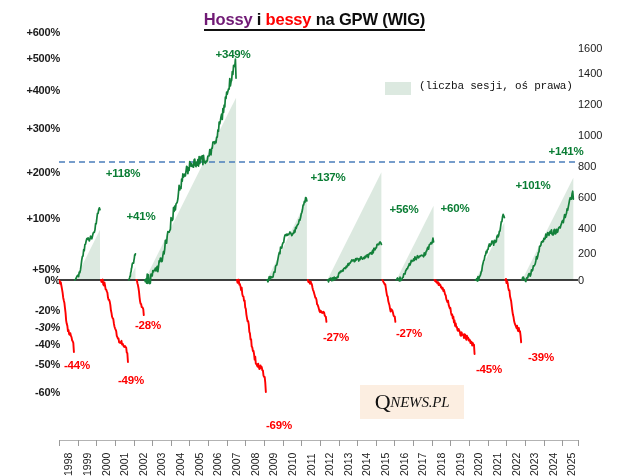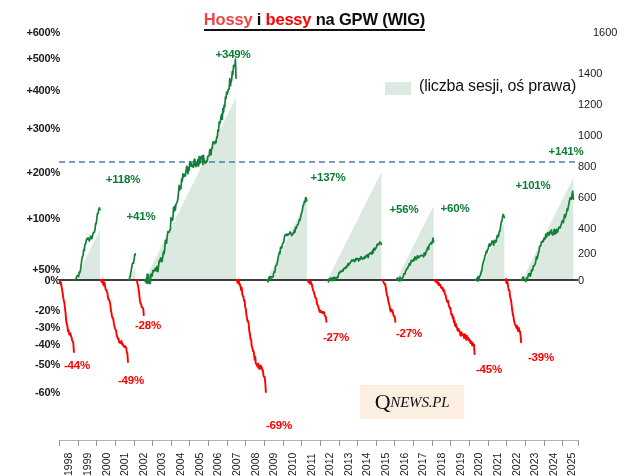--- a/index.html
+++ b/index.html
@@ -27,21 +27,21 @@
     font-size: 16.5px;
     font-weight: bold;
     letter-spacing: -0.2px;
     color: #0d0d0d;
     white-space: nowrap;
   }
   .chart-title .tu {
     border-bottom: 2px solid #111;
     padding-bottom: 1px;
   }
-  .t-green { color: #ef4444; }
+  .t-green { color: #701a75; }
   .t-red   { color: #fe0000; }
   .t-black { color: #0d0d0d; }
 
   
   .ytick-left {
     position: absolute;
     right: 0;
     transform: translateY(-50%);
     font-size: 11px;
     font-weight: bold;
@@ -145,25 +145,26 @@
   }
   #legend .l1 {
     font-size: 11.5px;
     font-weight: bold;
     color: #111;
     line-height: 15px;
     letter-spacing: -0.2px;
     white-space: nowrap;
   }
   #legend .l2 {
-    font-size: 16px;
+    font-size: 11px;
     color: #111;
     line-height: 14px;
     letter-spacing: -0.2px;
     white-space: nowrap;
+    font-family: Liberation Mono, monospace;
   }
 
   
   #logo {
     position: absolute;
     left: 360px;
     top: 385px;
     width: 104px;
     height: 34px;
     background: #fceee1;
@@ -201,28 +202,28 @@
   <div id="yaxis-left">
       <div class="ytick-left" style="top: 32px;">+600%</div>
       <div class="ytick-left" style="top: 58px;">+500%</div>
       <div class="ytick-left" style="top: 90px;">+400%</div>
       <div class="ytick-left" style="top: 128px;">+300%</div>
       <div class="ytick-left" style="top: 172px;">+200%</div>
       <div class="ytick-left" style="top: 218px;">+100%</div>
       <div class="ytick-left" style="top: 248px; margin-top: 21px;">+50%</div>
       <div class="ytick-left" style="top: 280px;">0%</div>
       <div class="ytick-left" style="top: 310px;">-20%</div>
-      <div class="ytick-left" style="top: 327px;">-30%</div>
+      <div class="ytick-left" style="top: 327px; font-style: italic;">-30%</div>
       <div class="ytick-left" style="top: 344px;">-40%</div>
       <div class="ytick-left" style="top: 364px;">-50%</div>
       <div class="ytick-left" style="top: 392px;">-60%</div>
     </div>
 
   <div id="yaxis-right">
-      <div class="ytick-right" style="top: 32px; margin-left: 15px;">1600</div>
+      <div class="ytick-right" style="top: 48px;">1600</div>
       <div class="ytick-right" style="top: 73px;">1400</div>
       <div class="ytick-right" style="top: 104px;">1200</div>
       <div class="ytick-right" style="top: 135px;">1000</div>
       <div class="ytick-right" style="top: 166px;">800</div>
       <div class="ytick-right" style="top: 197px;">600</div>
       <div class="ytick-right" style="top: 228px;">400</div>
       <div class="ytick-right" style="top: 253px;">200</div>
       <div class="ytick-right" style="top: 280px;">0</div>
     </div>
 
@@ -261,21 +262,21 @@
           <path d="M 177.97 258.00 L 178.56 260.78 L 179.15 257.76 L 179.74 257.82 L 180.33 262.54 L 180.92 262.12 L 181.51 264.63 L 182.10 268.18 L 182.69 265.65 L 183.27 271.99 L 183.86 274.16 L 184.45 274.47 L 185.04 278.80 L 185.63 278.45 L 186.22 285.36 L 186.81 286.80 L 187.40 292.55 L 187.99 296.14 L 188.58 299.32 L 189.17 299.05 L 189.76 302.57 L 190.35 309.88 L 190.94 311.45 L 191.53 317.42 L 192.12 317.16 L 192.71 324.57 L 193.30 325.40 L 193.89 329.02 L 194.48 328.78 L 195.06 332.27 L 195.65 337.61 L 196.24 334.63 L 196.83 341.75 L 197.42 341.88 L 198.01 343.49 L 198.60 344.70 L 199.19 341.65 L 199.78 344.55 L 200.37 347.01 L 200.96 346.61 L 201.55 343.50 L 202.14 345.89 L 202.73 345.05 L 203.32 348.25 L 203.91 348.32 L 204.50 353.56 L 205.09 354.94 L 205.68 354.85 L 206.27 360.66 L 206.85 370.00" fill="none" stroke="#fe0000" stroke-width="1.9" stroke-linejoin="round" stroke-linecap="round"></path>
           <path d="M 248.78 258.00 L 249.37 260.06 L 249.95 259.50 L 250.53 260.86 L 251.11 261.84 L 251.70 259.50 L 252.28 261.11 L 252.86 262.35 L 253.44 265.51 L 254.03 268.07 L 254.61 269.22 L 255.19 271.39 L 255.77 273.48 L 256.36 275.89 L 256.94 276.02 L 257.52 278.11 L 258.10 282.32 L 258.68 282.89 L 259.27 284.56 L 259.85 286.64 L 260.43 289.10 L 261.01 290.16 L 261.60 288.54 L 262.18 290.26 L 262.76 289.80 L 263.34 290.95 L 263.93 290.65 L 264.51 289.85 L 265.09 290.38 L 265.67 293.30 L 266.26 294.33 L 266.84 294.70 L 267.42 299.90" fill="none" stroke="#fe0000" stroke-width="1.9" stroke-linejoin="round" stroke-linecap="round"></path>
           <path d="M 323.33 258.00 L 323.92 258.72 L 324.51 260.18 L 325.11 261.02 L 325.70 262.44 L 326.29 262.25 L 326.88 266.45 L 327.48 270.34 L 328.07 273.79 L 328.66 274.47 L 329.26 279.05 L 329.85 281.20 L 330.44 283.21 L 331.04 286.85 L 331.63 289.57 L 332.22 287.17 L 332.81 287.82 L 333.41 288.65 L 334.00 290.81 L 334.59 293.63 L 335.19 294.38 L 335.78 294.64 L 336.37 299.90" fill="none" stroke="#fe0000" stroke-width="1.9" stroke-linejoin="round" stroke-linecap="round"></path>
           <path d="M 375.51 258.00 L 376.10 258.97 L 376.68 258.26 L 377.27 260.19 L 377.86 259.74 L 378.45 261.34 L 379.04 260.13 L 379.63 263.15 L 380.22 261.41 L 380.81 263.07 L 381.40 262.87 L 381.99 265.48 L 382.58 265.04 L 383.17 266.83 L 383.76 266.05 L 384.34 269.04 L 384.93 267.79 L 385.52 270.05 L 386.11 272.66 L 386.70 273.14 L 387.29 277.03 L 387.88 278.74 L 388.47 280.11 L 389.06 278.68 L 389.65 282.90 L 390.24 284.61 L 390.83 286.36 L 391.42 286.02 L 392.00 290.63 L 392.59 293.06 L 393.18 292.48 L 393.77 296.44 L 394.36 294.68 L 394.95 300.35 L 395.54 298.51 L 396.13 303.87 L 396.72 301.45 L 397.31 305.07 L 397.90 304.87 L 398.49 308.06 L 399.07 308.80 L 399.66 306.95 L 400.25 308.74 L 400.84 309.94 L 401.43 313.27 L 402.02 313.84 L 402.61 310.32 L 403.20 312.86 L 403.79 312.97 L 404.38 312.44 L 404.97 316.04 L 405.56 312.23 L 406.15 312.76 L 406.73 316.21 L 407.32 317.77 L 407.91 313.70 L 408.50 316.15 L 409.09 315.39 L 409.68 318.53 L 410.27 317.35 L 410.86 318.16 L 411.45 321.06 L 412.04 319.59 L 412.63 319.98 L 413.22 323.55 L 413.81 321.03 L 414.39 322.75 L 414.98 322.67 L 415.57 332.00" fill="none" stroke="#fe0000" stroke-width="1.9" stroke-linejoin="round" stroke-linecap="round"></path>
           <path d="M 446.32 258.00 L 446.91 256.88 L 447.49 261.09 L 448.08 259.12 L 448.67 261.19 L 449.25 265.67 L 449.84 268.39 L 450.43 268.19 L 451.01 274.32 L 451.60 276.75 L 452.19 279.30 L 452.77 284.42 L 453.36 289.02 L 453.95 292.84 L 454.53 295.03 L 455.12 299.02 L 455.71 301.39 L 456.29 302.79 L 456.88 304.25 L 457.47 306.03 L 458.05 303.60 L 458.64 307.58 L 459.23 309.03 L 459.81 305.91 L 460.40 309.67 L 460.99 309.17 L 461.57 313.65 L 462.16 320.30" fill="none" stroke="#fe0000" stroke-width="1.9" stroke-linejoin="round" stroke-linecap="round"></path>
         </g>
     </svg>
   </div>
 
   <div id="value-labels">
-      <div class="vlabel up" style="left: 123px; top: 179px;">+118%</div>
+      <div class="vlabel up" style="left: 123px; top: 173px;">+118%</div>
       <div class="vlabel up" style="left: 141px; top: 216px;">+41%</div>
       <div class="vlabel up" style="left: 233px; top: 54px;">+349%</div>
       <div class="vlabel up" style="left: 328px; top: 177px;">+137%</div>
       <div class="vlabel up" style="left: 404px; top: 209px;">+56%</div>
       <div class="vlabel up" style="left: 455px; top: 208px;">+60%</div>
       <div class="vlabel up" style="left: 533px; top: 185px;">+101%</div>
       <div class="vlabel up" style="left: 566px; top: 151px;">+141%</div>
       <div class="vlabel down" style="left: 77px; top: 365px;">-44%</div>
       <div class="vlabel down" style="left: 131px; top: 380px;">-49%</div>
       <div class="vlabel down" style="left: 148px; top: 325px;">-28%</div>

